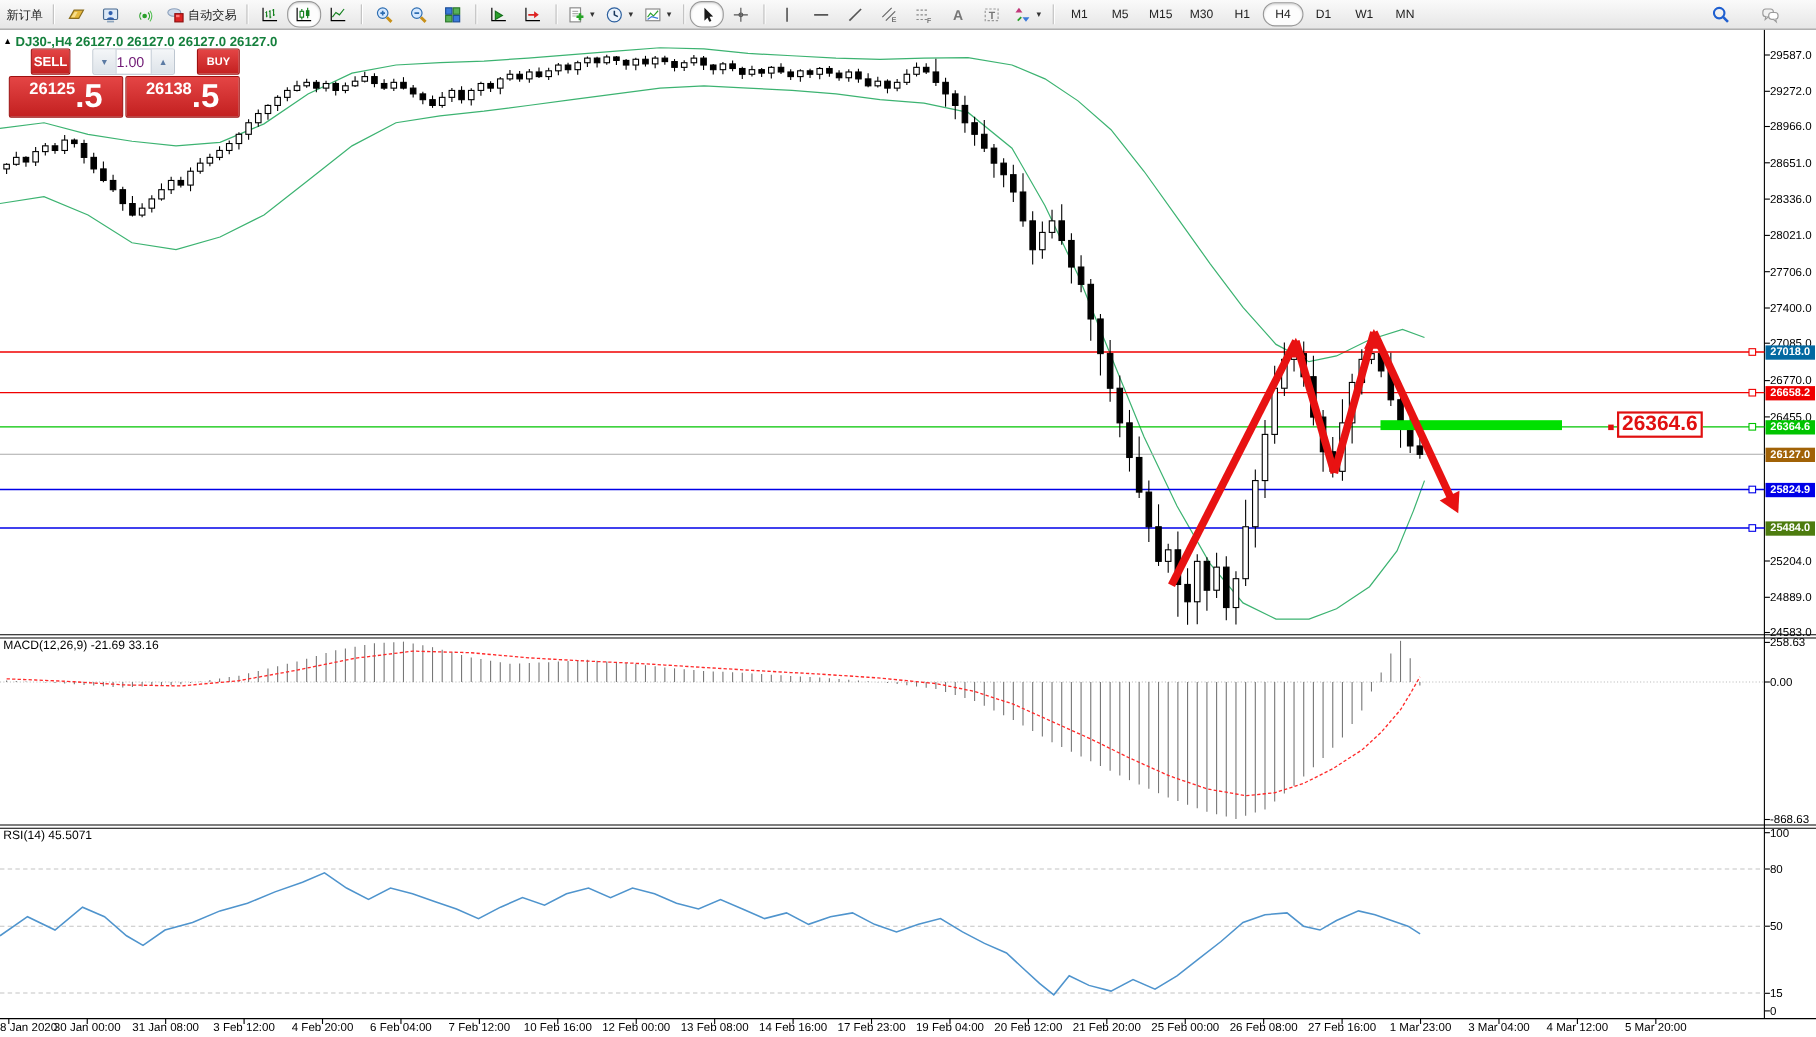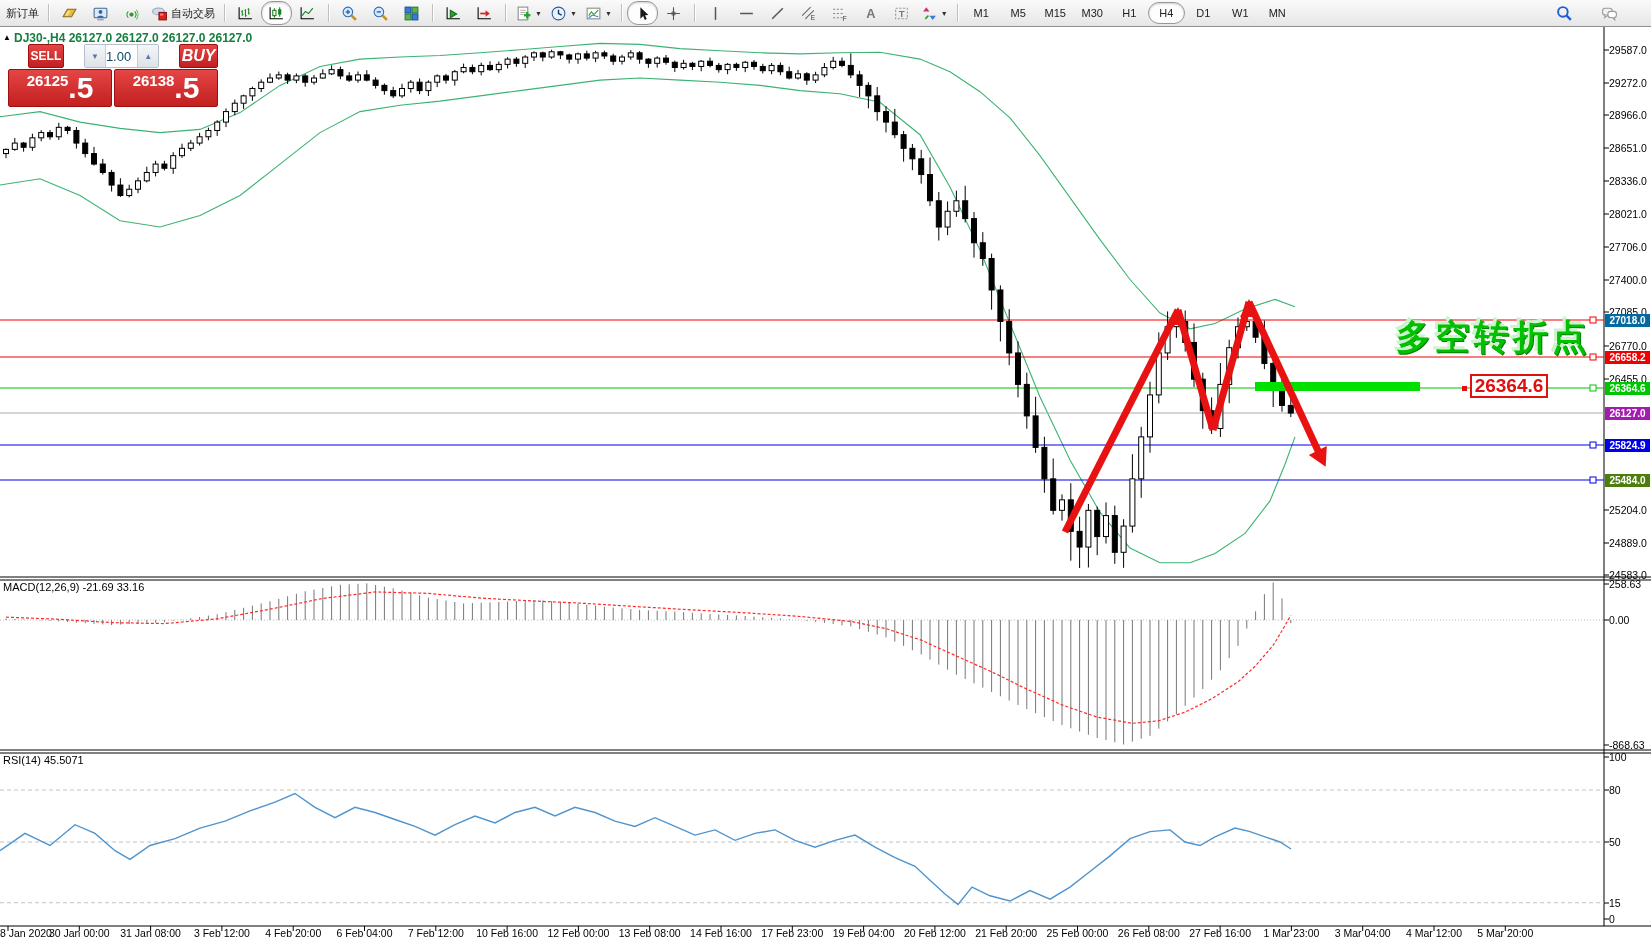--- a/index.html
+++ b/index.html
@@ -21,28 +21,28 @@
   #chart-svg{position:absolute;left:0;top:0;z-index:1;}
   .ovl{position:absolute;z-index:3;}
   #symbol-title{left:14px;top:31px;font-size:12px;font-weight:bold;color:#15803d;white-space:nowrap;}
   #collapse-arrow{left:3px;top:33px;font-size:8px;color:#000;}
   
   #trade-panel{left:8px;top:44px;width:210px;}
   .tp-row1{display:flex;height:24px;gap:20px;padding-left:20px;}
   .tp-red{background:linear-gradient(#e44545,#c32020);border:1px solid #9e1010;border-radius:2px;
           color:#fff;display:flex;align-items:center;justify-content:center;}
   .tp-sell{width:46px;font-size:12px;font-weight:bold;}
-  .tp-buy{width:50px;font-size:16px;font-weight:bold;font-style:italic;}
+  .tp-buy{width:50px;font-size:10px;font-weight:bold;}
   .tp-lot{flex:1;background:#fff;border:1px solid #b6c0cb;border-radius:2px;display:flex;align-items:stretch;}
   .tp-spin{width:20px;background:linear-gradient(#f4f6f8,#dde3e9);color:#5b7aa3;font-size:8px;
            display:flex;align-items:center;justify-content:center;}
   .tp-spin.left{border-right:1px solid #c5ced8;}
   .tp-spin.right{border-left:1px solid #c5ced8;}
   .tp-lot-val{flex:1;display:flex;align-items:center;justify-content:flex-end;padding-right:6px;
-              font-size:13px;color:#0c4a6e;}
+              font-size:13px;color:#701a75;}
   .tp-row2{display:flex;height:38px;gap:2px;margin-top:1px;}
   .tp-price{flex:1;display:flex;align-items:flex-end;justify-content:center;padding-bottom:3px;}
   .tp-price .main{font-size:15px;font-weight:bold;line-height:1;margin-bottom:15px;}
   .tp-price .frac{font-size:30px;font-weight:bold;line-height:1;}
   
   #macd-label{left:3px;top:581px;font-size:11px;color:#000;}
   #rsi-label{left:3px;top:754px;font-size:11px;color:#000;text-align:right;}
   #turning-point{left:1396px;top:314px;font-size:35px;font-weight:bold;color:#00c000;
     letter-spacing:4px;text-shadow:-3px -3px 0 #cdf3cd,1px 1px 0 #0a7a0a;white-space:nowrap;}
   #price-callout{left:1470px;top:374px;width:74px;height:20px;background:#fff;border:2px solid #e01010;
@@ -932,24 +932,23 @@
       <div class="tp-red tp-price">
         <span class="main">26138</span>
           <span class="frac">.5</span>
       </div>
     </div>
   </div>
 
   <div class="ovl" id="macd-label">MACD(12,26,9) -21.69 33.16</div>
   <div class="ovl" id="rsi-label">RSI(14) 45.5071</div>
 
-  <div class="ovl" id="turning-point">多空转折点</div>
   <div class="ovl" id="price-callout">26364.6</div>
 
   <div id="axis-chips">
       <div class="axis-chip" style="top: 313.5px; background: #0369a1;">27018.0</div>
       <div class="axis-chip" style="top: 350.5px; background: rgb(240, 0, 0);">26658.2</div>
       <div class="axis-chip" style="top: 381.5px; background: rgb(0, 196, 0);">26364.6</div>
       <div class="axis-chip" style="top: 438.5px; background: rgb(0, 0, 232);">25824.9</div>
       <div class="axis-chip" style="top: 473.5px; background: #4d7c0f;">25484.0</div>
-      <div class="axis-chip" style="top: 406.5px; background: #a21caf;">26127.0</div>
+      <div class="axis-chip" style="top: 406.5px; background: #a16207;">26127.0</div>
     </div>
 </div>
 
 </body></html>

